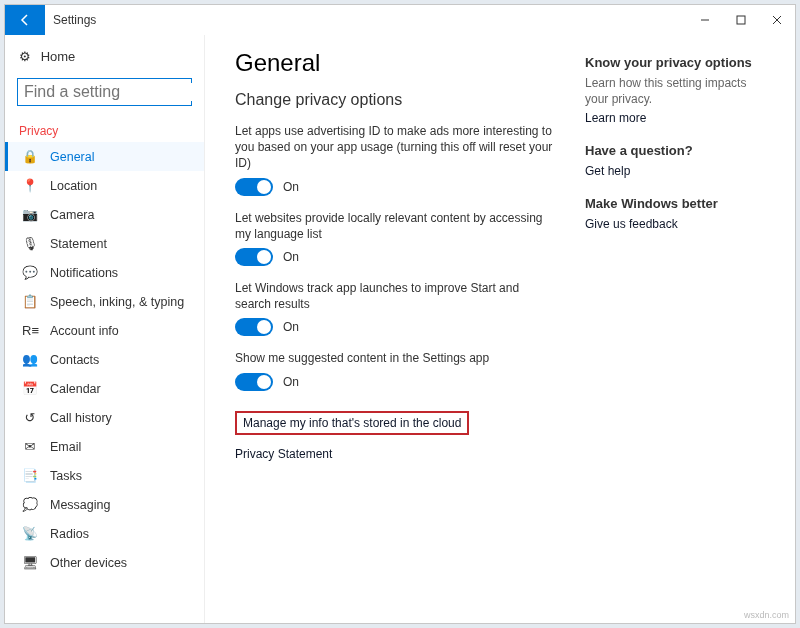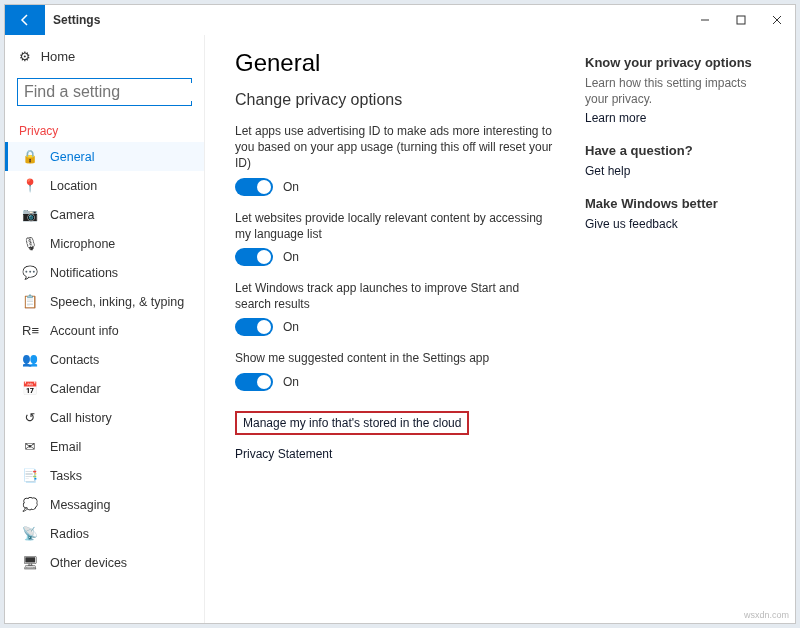--- a/index.html
+++ b/index.html
@@ -1,18 +1,18 @@
 <!DOCTYPE html>
 <html><head>
 <meta charset="utf-8">
 <style>
   * { box-sizing: border-box; margin: 0; padding: 0; font-family: "Segoe UI", Arial, sans-serif; }
   body { background: #e4eaf0; display: flex; justify-content: center; align-items: flex-start; padding: 4px; }
   .window { width: 792px; height: 620px; background: #fff; border: 1px solid #c7c7c7; display: flex; flex-direction: column; position: relative; }
-  .titlebar { display: flex; align-items: center; height: 30px; font-weight: bold; }
+  .titlebar { display: flex; align-items: center; height: 30px; }
   .back-btn { width: 40px; height: 30px; background: #0078d7; color: #fff; display:flex; align-items:center; justify-content:center; font-size:14px; }
   .app-title { font-size: 12px; margin-left: 8px; color:#333; }
   .win-controls { margin-left: auto; display: flex; }
   .win-controls div { width: 36px; height: 30px; display:flex; align-items:center; justify-content:center; font-size:11px; color:#333; }
   .content { flex:1; display:flex; overflow:hidden; }
   .sidebar { width: 200px; padding: 8px 0 0 0; border-right:1px solid #eee; overflow-y:auto; }
   .home-row { display:flex; align-items:center; gap:10px; padding:6px 14px; font-size:13px; color:#333; }
   .search-box { margin:8px 12px; border:1px solid #0078d7; height:28px; display:flex; align-items:center; padding:0 6px; }
   .search-box input { border:none; outline:none; flex:1; font-size:16px; color:#888; }
   .search-box .sicon { color:#888; font-size:12px; }
@@ -88,21 +88,21 @@
           <div class="nav-item">
             <span class="icon">📍</span>
             <span>Location</span>
           </div>
           <div class="nav-item">
             <span class="icon">📷</span>
             <span>Camera</span>
           </div>
           <div class="nav-item">
             <span class="icon">🎙</span>
-            <span>Microphone</span>
+            <span>Statement</span>
           </div>
           <div class="nav-item">
             <span class="icon">💬</span>
             <span>Notifications</span>
           </div>
           <div class="nav-item">
             <span class="icon">📋</span>
             <span>Speech, inking, &amp; typing</span>
           </div>
           <div class="nav-item">

